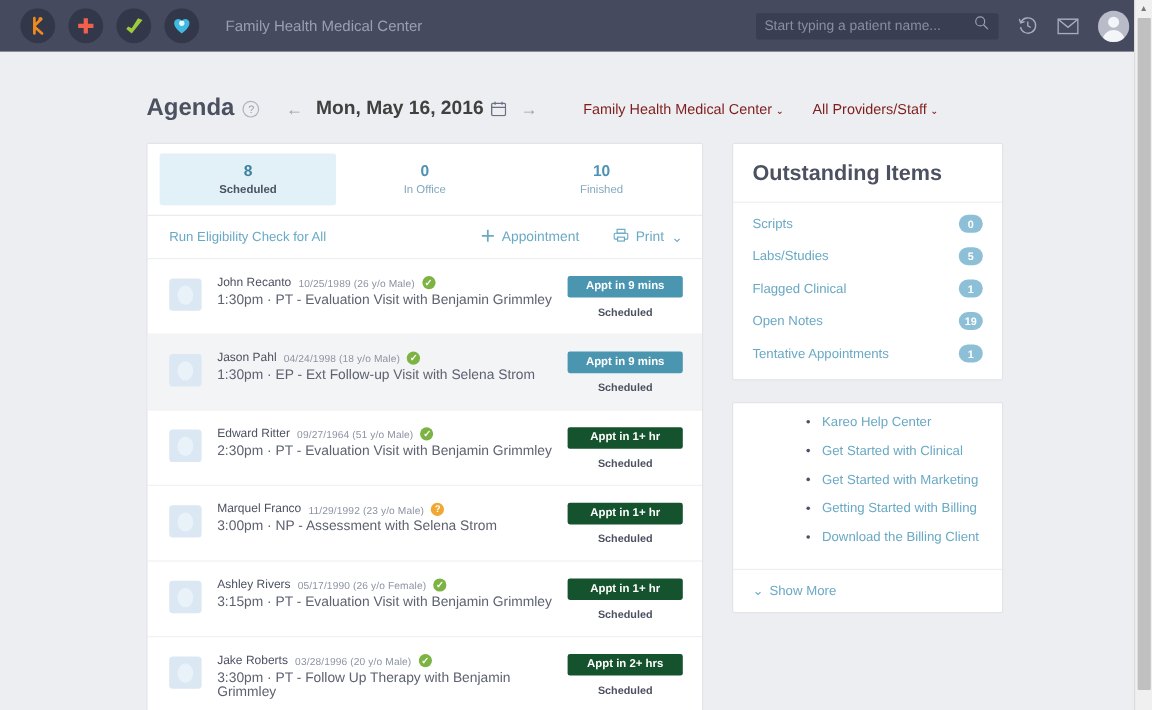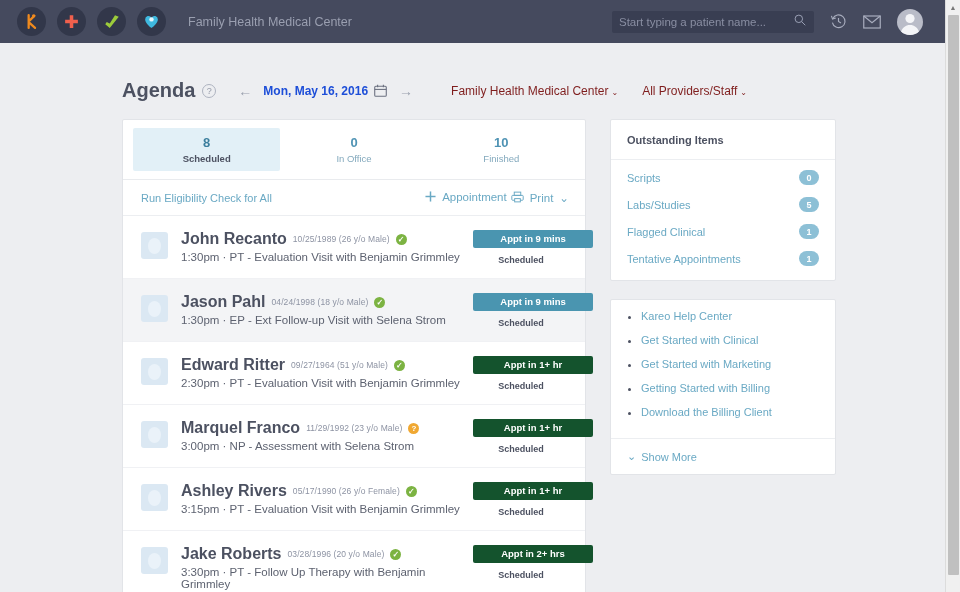--- a/index.html
+++ b/index.html
@@ -25,21 +25,21 @@
     display: flex; align-items: center; justify-content: center;
     cursor: pointer;
   }
   .app-ico svg { display: block; }
   .brand-name {
     margin-left: 22px;
     color: #9a9fb0; font-size: 12.5px;
   }
   .nav-right {
     margin-left: auto; display: flex; align-items: center;
-    padding-right: 22px; gap: 16px;
+    padding-right: 4px; gap: 16px;
   }
   .searchbox {
     width: 202px; height: 22px;
     background: #393e52; border-radius: 2px;
     display: flex; align-items: center;
     padding: 0 7px;
   }
   .searchbox input {
     flex: 1; background: transparent; border: none; outline: none;
     color: #c8ccd8; font-size: 11.5px;
@@ -78,21 +78,21 @@
   }
   .agenda-title { font-size: 20px; color: #4c5161; font-weight: bold; }
   .help-ico {
     margin-left: 7px; width: 14px; height: 14px; border-radius: 50%;
     border: 1px solid #aeb3c0; color: #959aa8; font-size: 9px;
     display: flex; align-items: center; justify-content: center; cursor: pointer;
   }
   .arrow { color: #9aa0ae; font-size: 14px; cursor: pointer; }
   .arrow.prev { margin-left: 22px; }
   .arrow.next { margin-left: 12px; }
-  .date-txt { margin-left: 11px; font-size: 12px; color: #1d4ed8; font-weight: bold; cursor: pointer; }
+  .date-txt { margin-left: 11px; font-size: 16px; color: #404040; font-weight: bold; cursor: pointer; }
   .cal-ico { margin-left: 6px; cursor: pointer; display:flex; }
   .dd { margin-left: 38px; font-size: 12px; color: #7f1d1d; cursor: pointer; }
   .dd .caret { font-size: 8px; margin-left: 3px; }
   .dd.second { margin-left: 24px; }
 
   
   .content { display: flex; padding: 17px 0 0 122px; gap: 24px; }
   .card { background: #fff; border: 1px solid #e2e4e8; border-radius: 2px; }
   .main-card { width: 464px; }
   .side-col { width: 226px; display: flex; flex-direction: column; gap: 18px; }
@@ -113,81 +113,81 @@
   .stat.active .num { color: #3c7f9e; }
   .stat .lbl { font-size: 9.5px; color: #83a9bd; margin-top: 2px; }
   .stat.active .lbl { color: #4c5161; font-weight: bold; }
 
   
   .toolbar {
     height: 36px; display: flex; align-items: center;
     padding: 0 16px 0 18px; border-bottom: 1px solid #eceef1;
   }
   .link-blue { color: #6aa9c4; font-size: 11px; cursor: pointer; }
-  .tb-right { margin-left: auto; display: flex; align-items: flex-start; gap: 4px; }
+  .tb-right { margin-left: auto; display: flex; align-items: center; gap: 28px; }
   .tb-item { display: flex; align-items: center; gap: 6px; color: #6aa9c4; font-size: 11.5px; cursor: pointer; }
 
   
   .appt-row {
     display: flex; align-items: flex-start;
     padding: 14px 16px 13px 18px;
     border-bottom: 1px solid #f0f1f4;
     position: relative;
   }
   .appt-row.highlight { background: #f3f4f6; }
   .avatar-sq {
     width: 27px; height: 27px; border-radius: 3px;
     background: #dbe8f3; flex: none; margin-top: 2px;
     display: flex; align-items: center; justify-content: center;
   }
   .avatar-sq .blob { width: 13px; height: 16px; border-radius: 50%; background: #eaf2f9; }
   .appt-info { margin-left: 13px; flex: 1; }
   .line1 { display: flex; align-items: center; }
-  .pname { font-size: 16px; font-weight: bold; color: #4c5161; cursor: pointer; }
+  .pname { font-size: 10px; font-weight: normal; color: #4c5161; cursor: pointer; }
   .pmeta { font-size: 8.5px; color: #8d93a3; margin-left: 6px; letter-spacing: .1px; }
   .badge-ico {
     margin-left: 6px; width: 11px; height: 11px; border-radius: 50%;
     display: flex; align-items: center; justify-content: center;
     font-size: 8px; color: #fff; font-weight: bold; flex: none;
   }
   .badge-ico.ok { background: #7cb342; }
   .badge-ico.warn { background: #f0a832; }
   .line2 { font-size: 11.5px; color: #5d6270; margin-top: 3px; }
   .appt-right { width: 96px; text-align: center; flex: none; }
   .appt-btn {
-    display: block; width: 120px; height: 18px; line-height: 18px;
+    display: block; width: 96px; height: 18px; line-height: 18px;
     border-radius: 2px; color: #fff; font-size: 9.5px; font-weight: bold;
     cursor: pointer;
   }
   .appt-btn.soon { background: #4a95b0; }
   .appt-btn.later { background: #14532d; }
   .appt-status { font-size: 9px; color: #4c5161; margin-top: 7px; font-weight: bold; }
 
   
   .side-head {
-    padding: 14px 16px 13px; font-size: 11px; font-weight: bold;
+    padding: 14px 16px 13px; font-size: 18px; font-weight: bold;
     color: #4c5161; border-bottom: 1px solid #eceef1;
   }
   .oi-list { padding: 4px 0 8px; }
   .oi-row {
     display: flex; align-items: center;
     padding: 6px 16px; cursor: pointer;
   }
   .oi-label { font-size: 11px; color: #6aa9c4; flex: 1; }
   .oi-count {
     min-width: 20px; height: 15px; border-radius: 8px;
     background: #8dc0d6; color: #fff; font-size: 9px;
     display: flex; align-items: center; justify-content: center;
     padding: 0 5px; font-weight: bold;
   }
   .ql-desc {
     padding: 11px 16px 14px; font-size: 11px; color: #6b7080;
     line-height: 16px; border-bottom: 1px solid #eceef1;
   }
-  .ql-list { padding: 10px 16px 8px 30px; }
+  .ql-list { padding: 10px 16px 8px 30px; margin-left: 44px; }
   .ql-li {
     list-style: disc; color: #4c5161; font-size: 11px;
     margin-bottom: 12px;
   }
   .ql-li a { color: #6aa9c4; text-decoration: none; cursor: pointer; font-size: 11px; }
   .show-more {
     border-top: 1px solid #eceef1; padding: 11px 16px;
     font-size: 11px; color: #6aa9c4; cursor: pointer;
     display: flex; align-items: center; gap: 5px;
   }
@@ -444,20 +444,24 @@
             </div>
             <div class="oi-row">
               <span class="oi-label">Labs/Studies</span>
               <span class="oi-count">5</span>
             </div>
             <div class="oi-row">
               <span class="oi-label">Flagged Clinical</span>
               <span class="oi-count">1</span>
             </div>
             <div class="oi-row">
+              <span class="oi-label">Open Notes</span>
+              <span class="oi-count">19</span>
+            </div>
+            <div class="oi-row">
               <span class="oi-label">Tentative Appointments</span>
               <span class="oi-count">1</span>
             </div>
           </div>
       </div>
 
       <div class="card">
         <ul class="ql-list" id="ql-list">
             <li class="ql-li"><a>Kareo Help Center</a></li>
             <li class="ql-li"><a>Get Started with Clinical</a></li>

